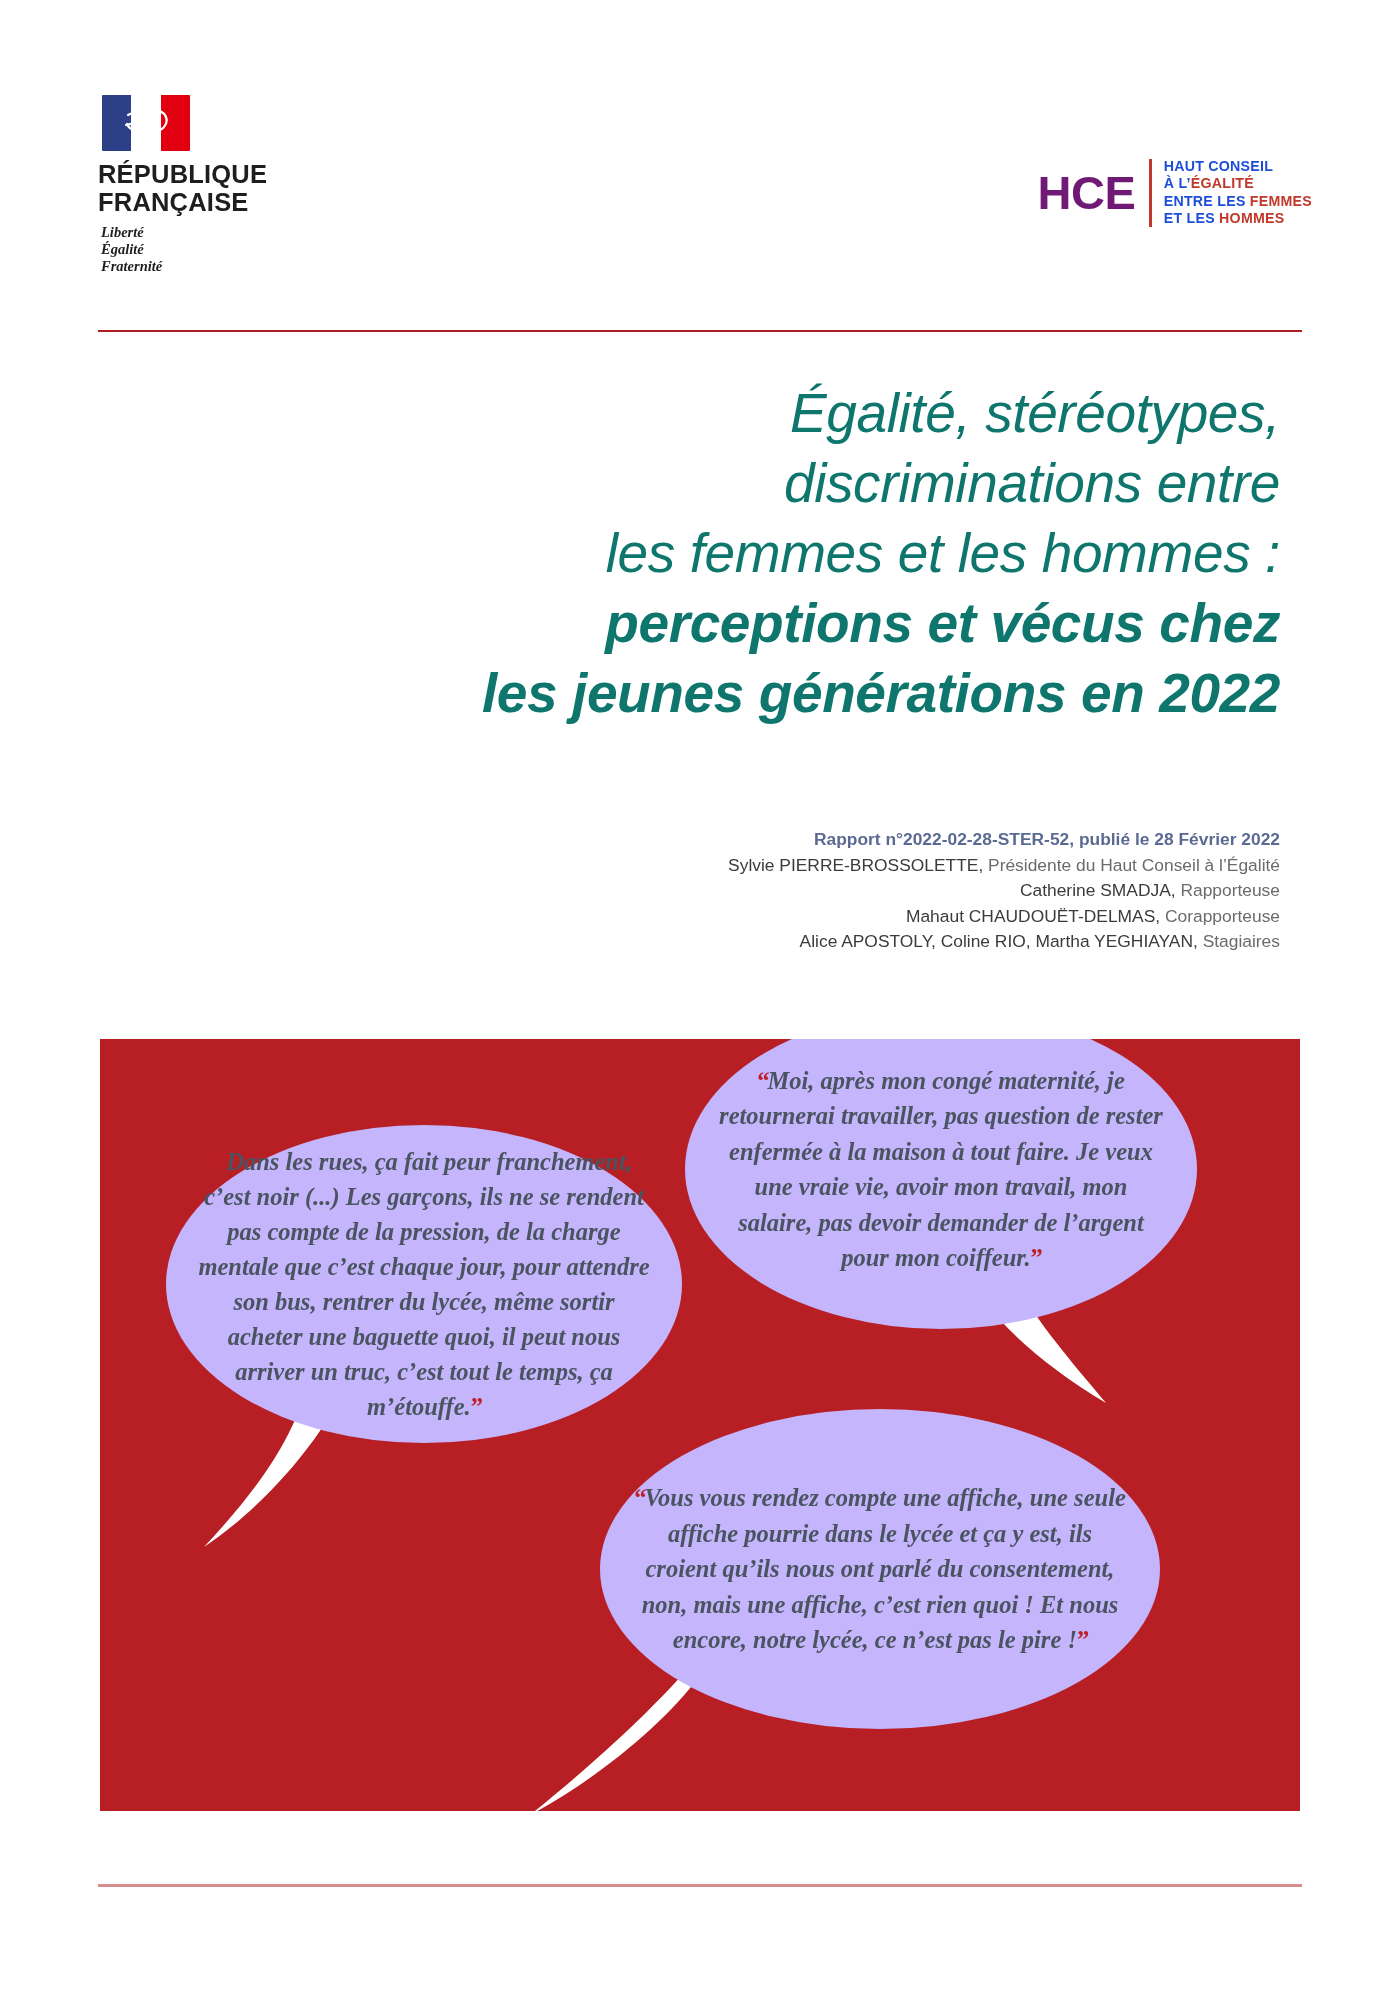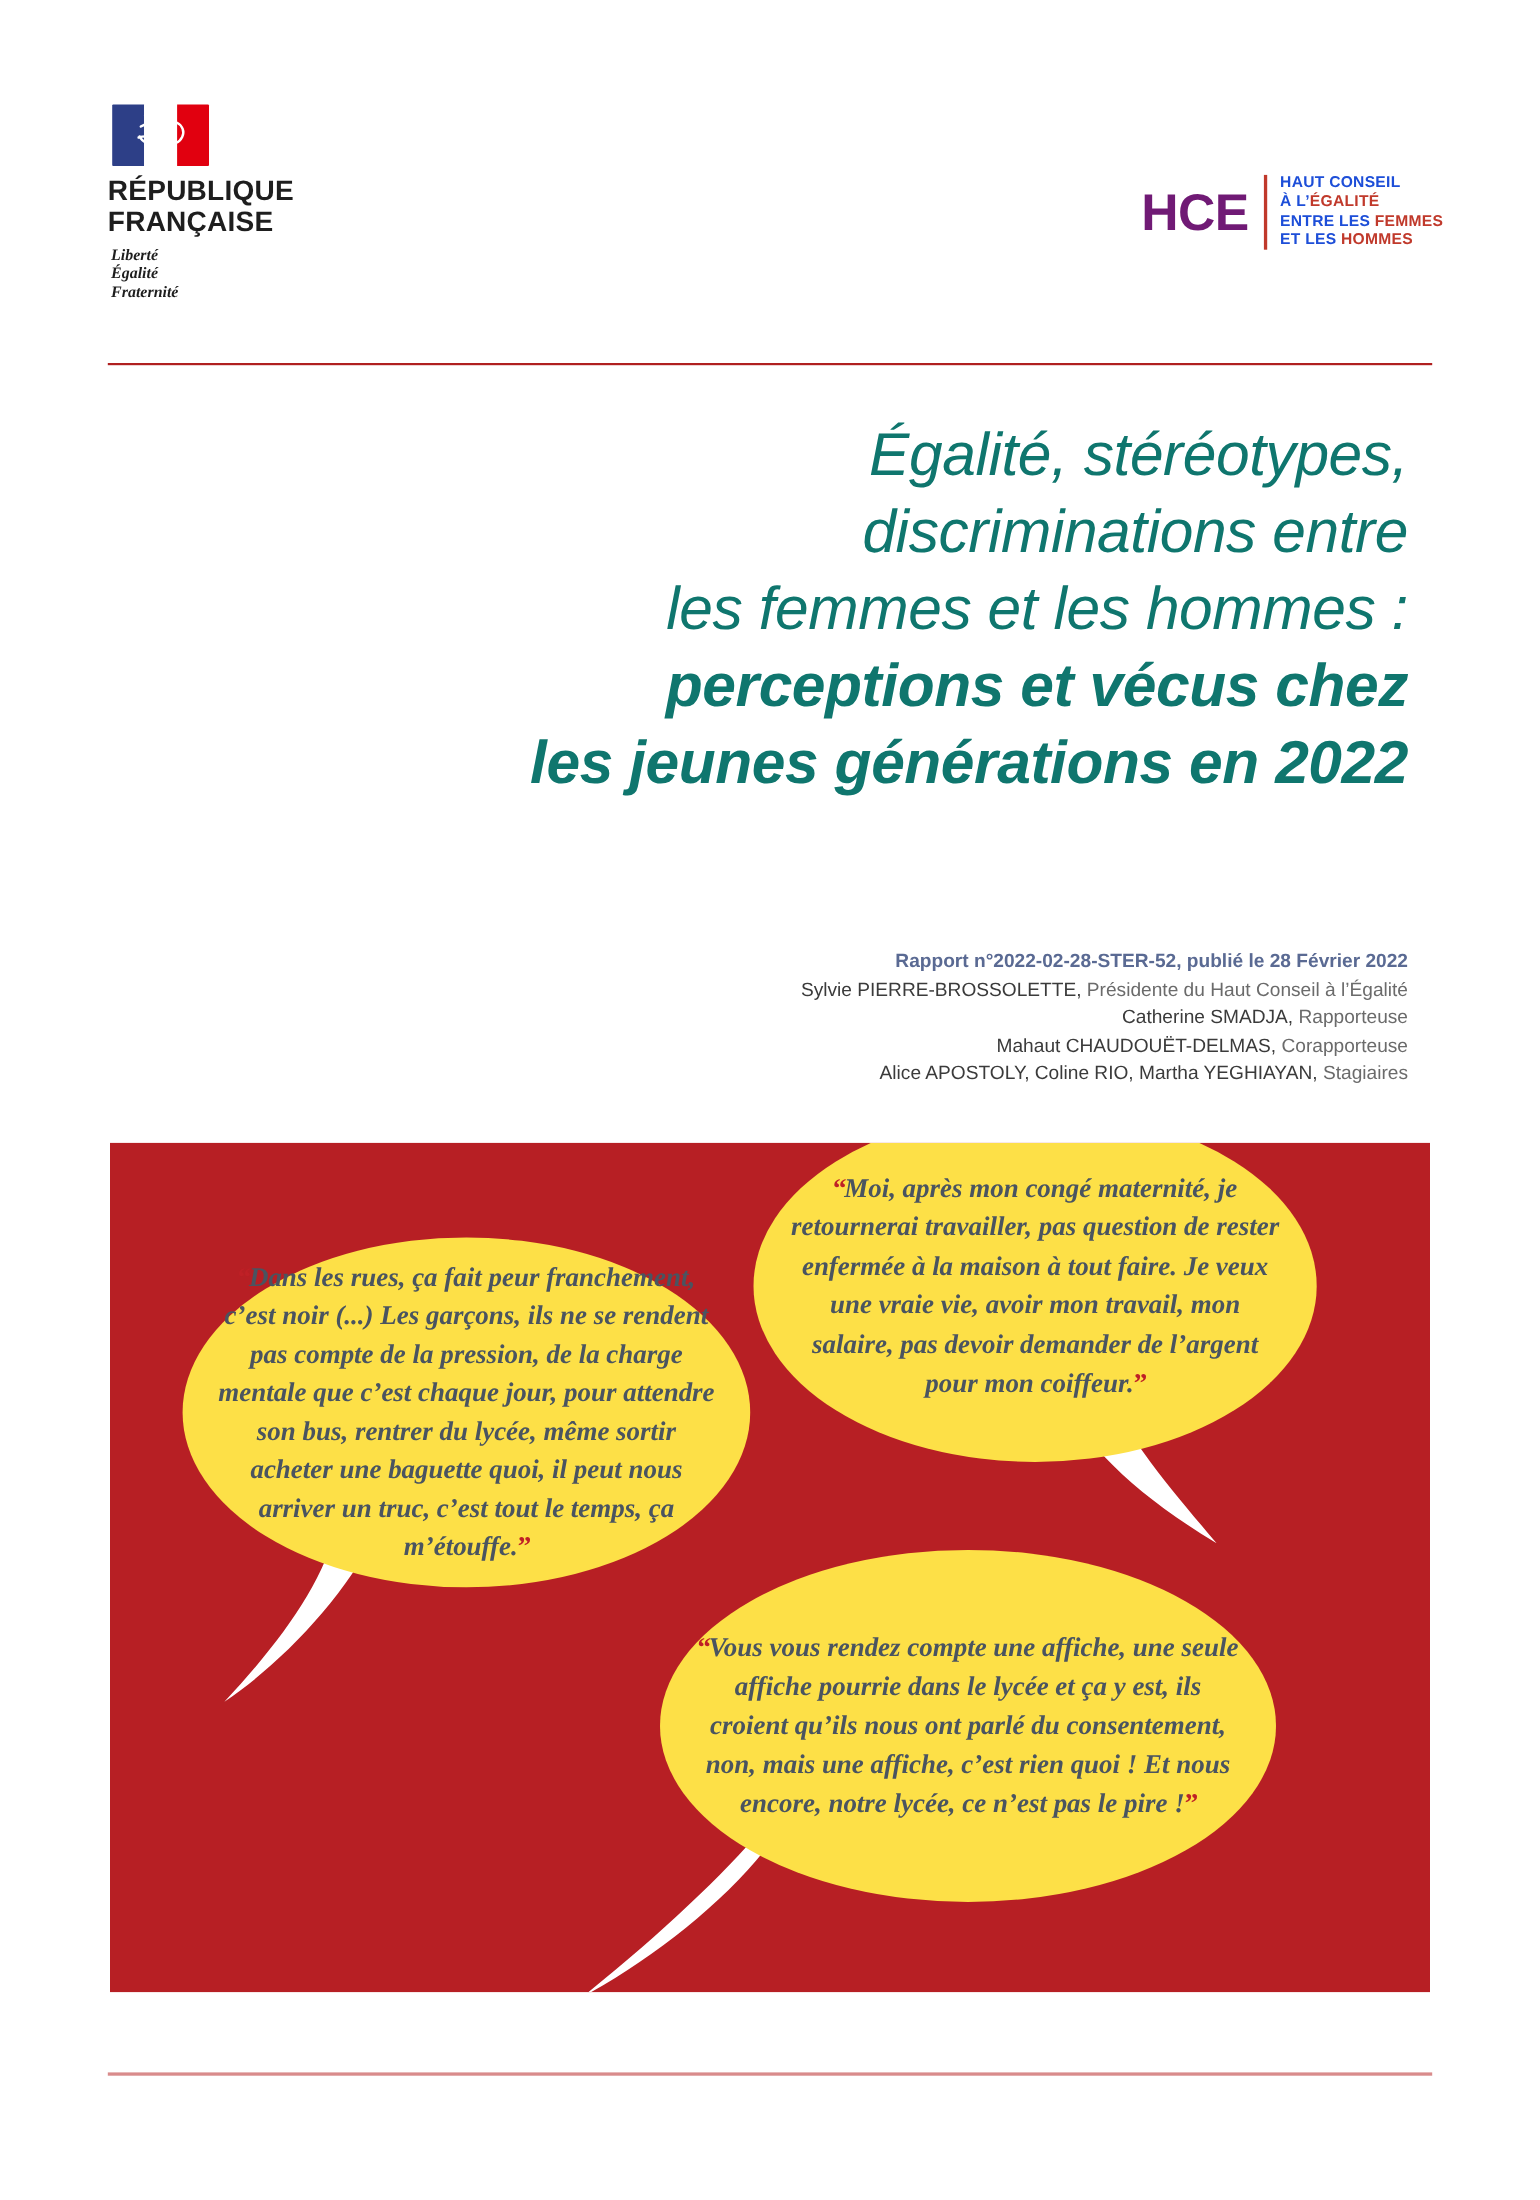--- a/index.html
+++ b/index.html
@@ -140,21 +140,20 @@
     line-height: 70px;
   }
 
   
   #credits {
     position: absolute;
     left: 300px;
     top: 827px;
     width: 980px;
     text-align: right;
-    margin-top: 34px;
   }
   .credit-line {
     font-family: "Liberation Sans", sans-serif;
     font-size: 17.4px;
     line-height: 25.6px;
     color: #6b6b6b;
     white-space: nowrap;
   }
   .credit-line.first {
     color: #5a6a93;
@@ -171,21 +170,21 @@
     left: 100px;
     top: 1039px;
     width: 1200px;
     height: 772px;
     background: #b71f24;
     overflow: hidden;
   }
 
   .bubble {
     position: absolute;
-    background: #fde047;
+    background: #c4b5fd;
     border-radius: 50%;
     display: flex;
     align-items: center;
     justify-content: center;
     box-sizing: border-box;
   }
   .bubble-text {
     font-family: "Liberation Serif", serif;
     font-style: italic;
     font-weight: 700;

